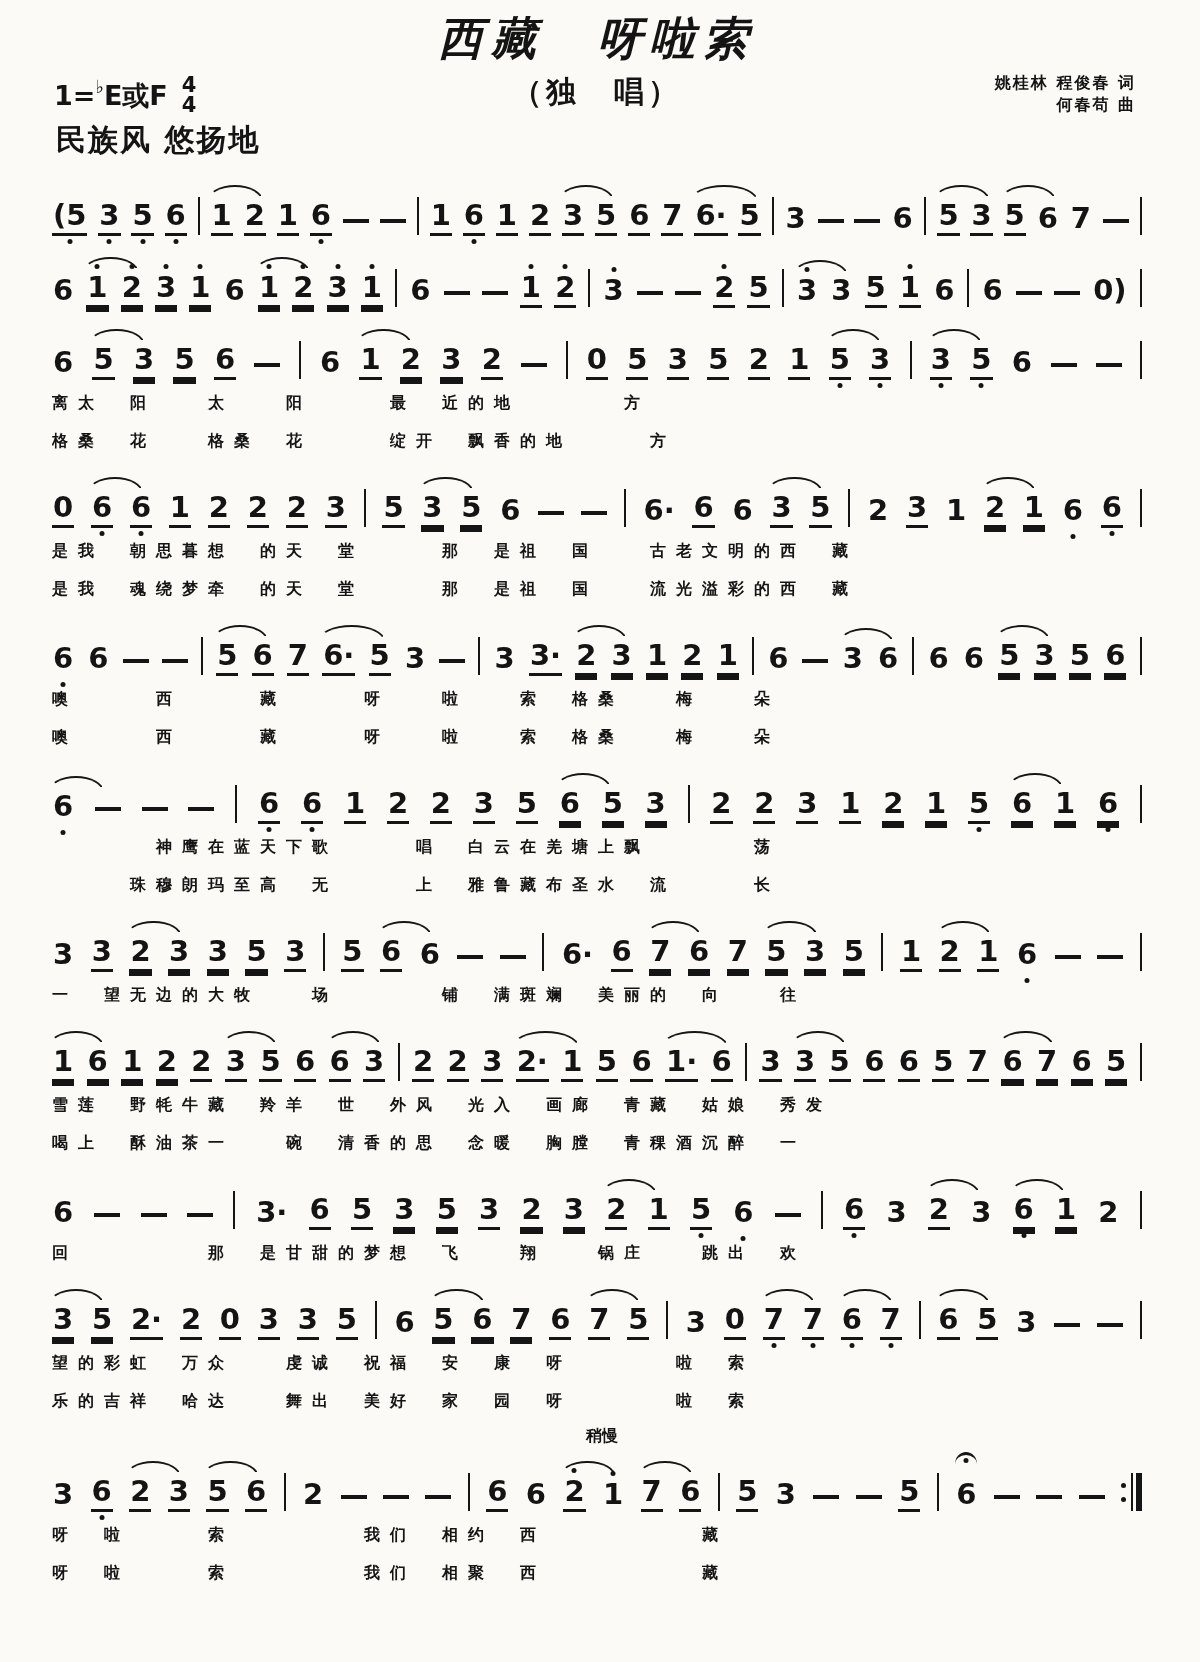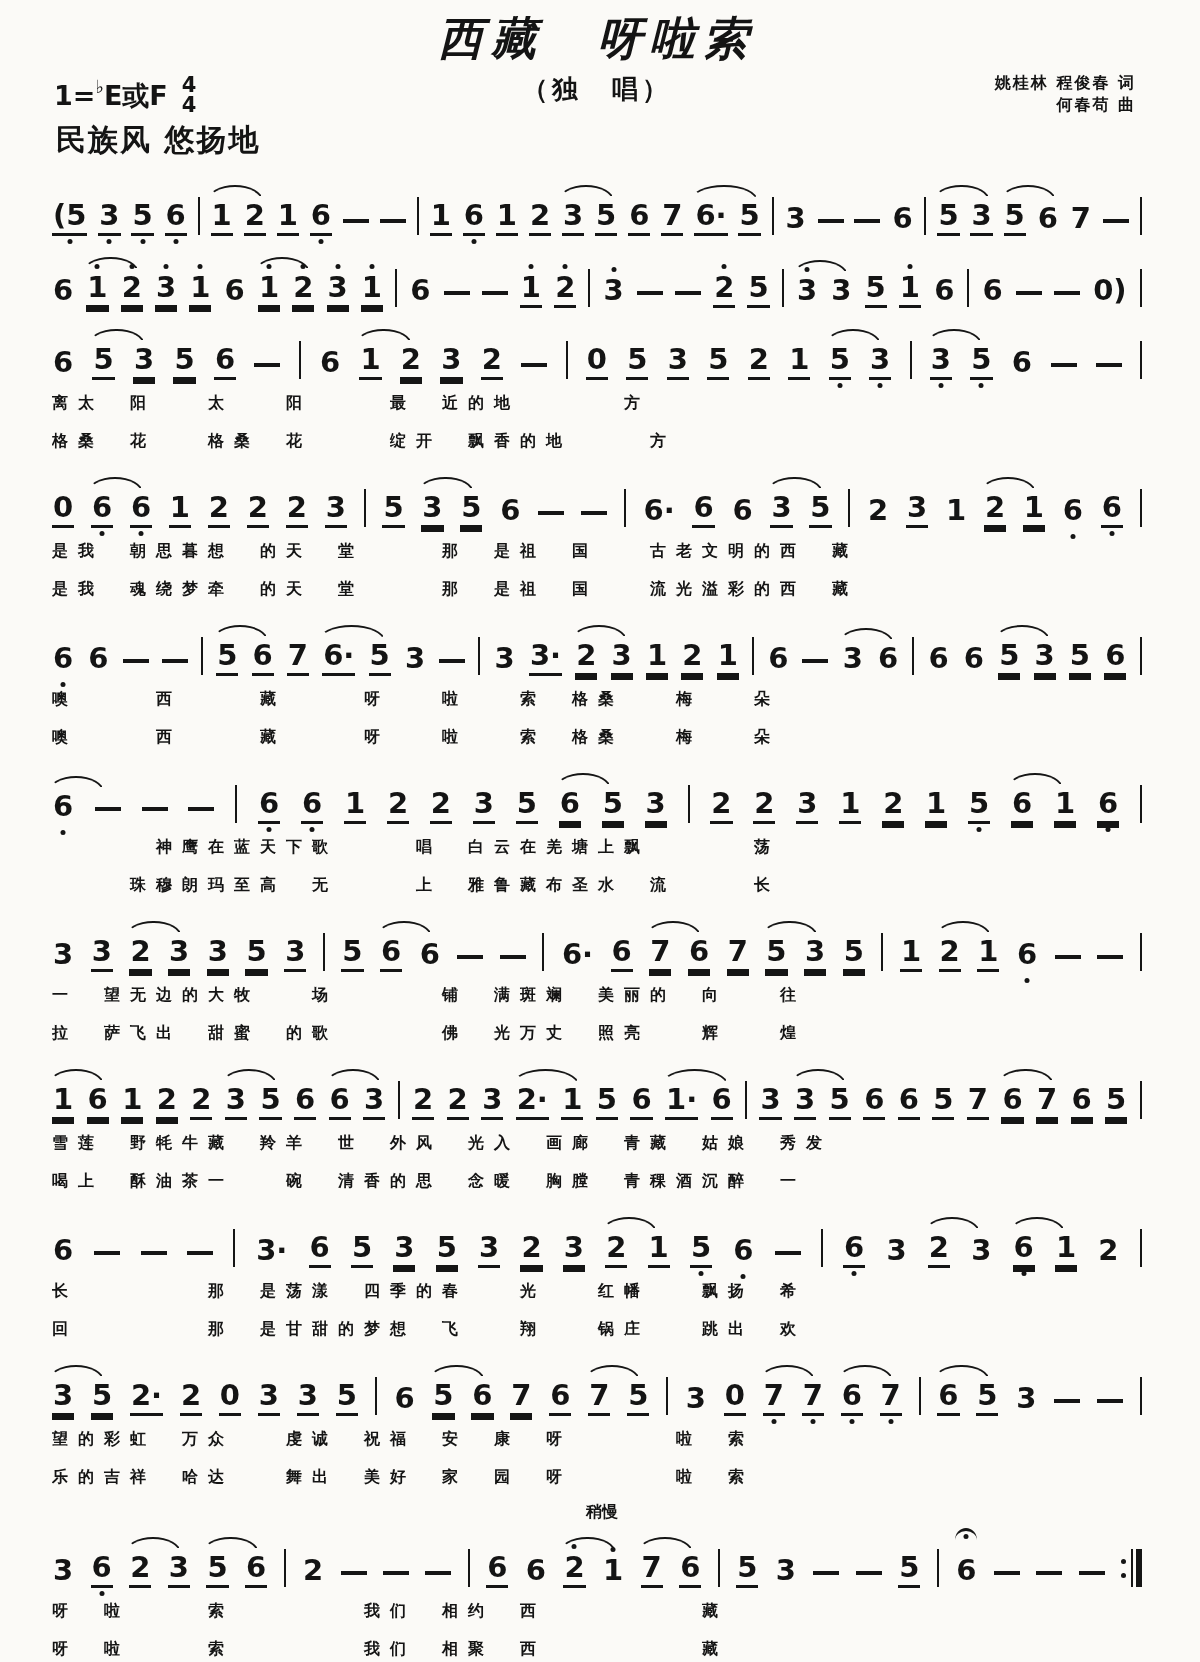--- a/index.html
+++ b/index.html
@@ -10,21 +10,21 @@
     position:relative;
   }
   .sheet{width:1200px;box-sizing:border-box;padding:14px 58px 0 52px;}
 
   
   header{position:relative;height:150px;}
   .title{
     text-align:center;font-size:45px;font-weight:bold;letter-spacing:8px;
     margin:0;line-height:1.1;font-style:italic;
   }
-  .subtitle{text-align:center;font-size:26px;font-weight:bold;margin-top:8px;letter-spacing:4px;}
+  .subtitle{text-align:center;font-size:30px;font-weight:bold;margin-top:8px;letter-spacing:4px;}
   .credits{
     position:absolute;right:6px;top:58px;text-align:right;
     font-size:16px;font-weight:bold;line-height:1.35;letter-spacing:2px;
   }
   .keyrow{position:absolute;left:2px;top:62px;font-size:27px;font-weight:bold;display:flex;align-items:center;}
   .flat{font-size:18px;vertical-align:super;position:relative;top:-9px;}
   .timesig{display:inline-flex;flex-direction:column;align-items:center;font-size:21px;line-height:.95;margin-left:14px;font-weight:bold;}
   .stylerow{position:absolute;left:4px;top:106px;font-size:30px;font-weight:bold;letter-spacing:2px;}
 
   
@@ -337,21 +337,20 @@
           <span class="bar"></span>
           <span class="note u1">1</span>
           <span class="note u1">2<span class="arc"></span></span>
           <span class="note u1">1</span>
           <span class="note">6<span class="dot-lo"></span></span>
           <span class="dash"></span>
           <span class="dash"></span>
           <span class="bar"></span>
         </div>
         <div class="lyrics">一　望无边的大牧　　场　　　　铺　满斑斓　美丽的　向　　往</div>
-        <div class="lyrics">拉　萨飞出　甜蜜　的歌　　　　佛　光万丈　照亮　　辉　　煌</div>
       </div>
       <div class="system">
         <div class="notation">
           <span class="note u2">1<span class="arc"></span></span>
           <span class="note u2">6</span>
           <span class="note u2">1</span>
           <span class="note u2">2</span>
           <span class="note u1">2</span>
           <span class="note u1">3<span class="arc"></span></span>
           <span class="note u1">5</span>
@@ -408,21 +407,20 @@
           <span class="bar"></span>
           <span class="note u1">6<span class="dot-lo"></span></span>
           <span class="note">3</span>
           <span class="note u1">2<span class="arc"></span></span>
           <span class="note">3</span>
           <span class="note u2">6<span class="dot-lo"></span><span class="arc"></span></span>
           <span class="note u2">1</span>
           <span class="note">2</span>
           <span class="bar"></span>
         </div>
-        <div class="lyrics">长　　　　　那　是荡漾　四季的春　　光　　红幡　　飘扬　希</div>
         <div class="lyrics">回　　　　　那　是甘甜的梦想　飞　　翔　　锅庄　　跳出　欢</div>
       </div>
       <div class="system">
         <div class="notation">
           <span class="note u2">3<span class="arc"></span></span>
           <span class="note u2">5</span>
           <span class="note u1">2·</span>
           <span class="note u1">2</span>
           <span class="note u1">0</span>
           <span class="note u1">3</span>

